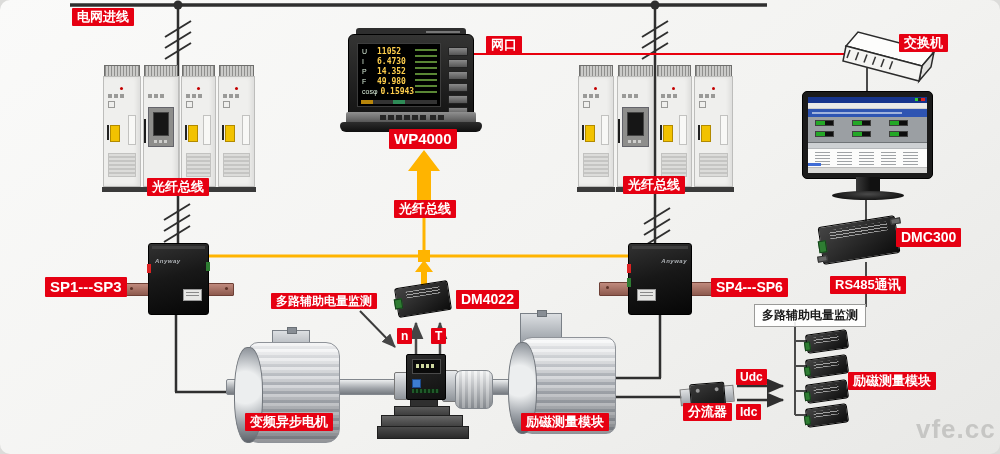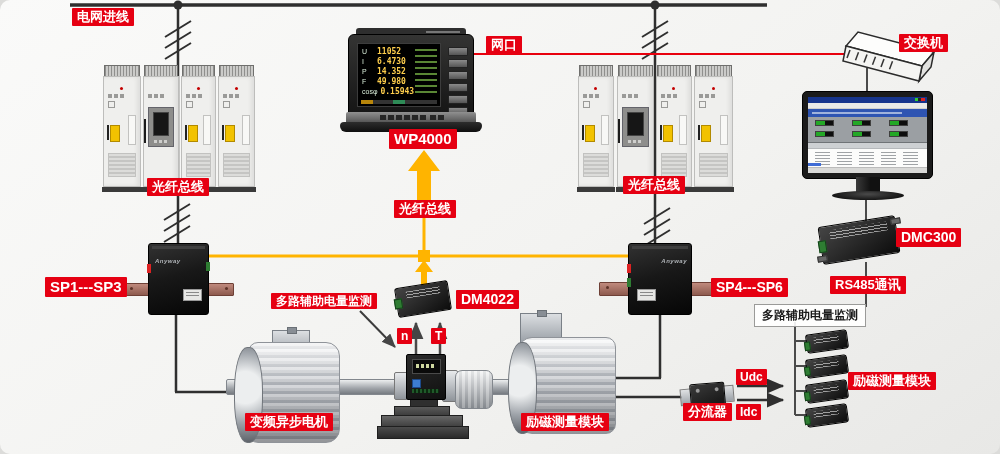--- a/index.html
+++ b/index.html
@@ -535,13 +535,14 @@
   <div class="lbl" style="left:245px;top:413px;">变频异步电机</div>
   <div class="lbl" style="left:521px;top:413px;">励磁测量模块</div>
   <div class="lbl" style="left:683px;top:403px;">分流器</div>
   <div class="lbl" style="left:736px;top:369px;font-size:12px;padding:1px 4px;">Udc</div>
   <div class="lbl" style="left:736px;top:404px;font-size:12px;padding:1px 4px;">Idc</div>
   <div class="lbl en" style="left:896px;top:228px;">DMC300</div>
   <div class="lbl" style="left:830px;top:276px;">RS485通讯</div>
   <div class="lbl" style="left:848px;top:372px;">励磁测量模块</div>
   <div class="blkbox" style="left:754px;top:304px;width:112px;text-align:center;box-sizing:border-box;">多路辅助电量监测</div>
 
+  <div class="wm" style="left:916px;top:414px;">vfe.cc</div>
 </div>
 
 </body></html>

